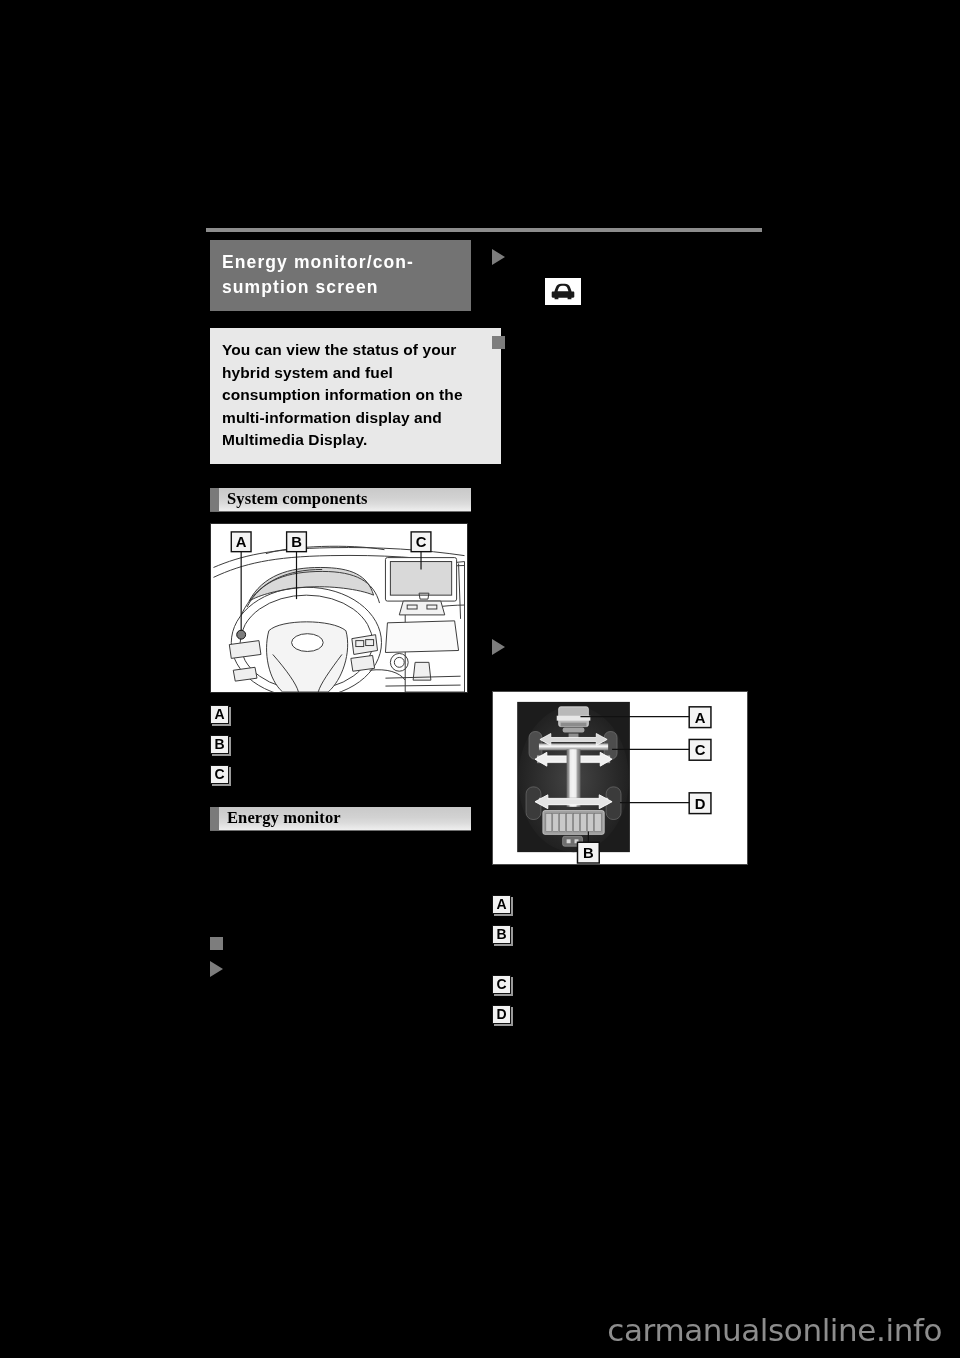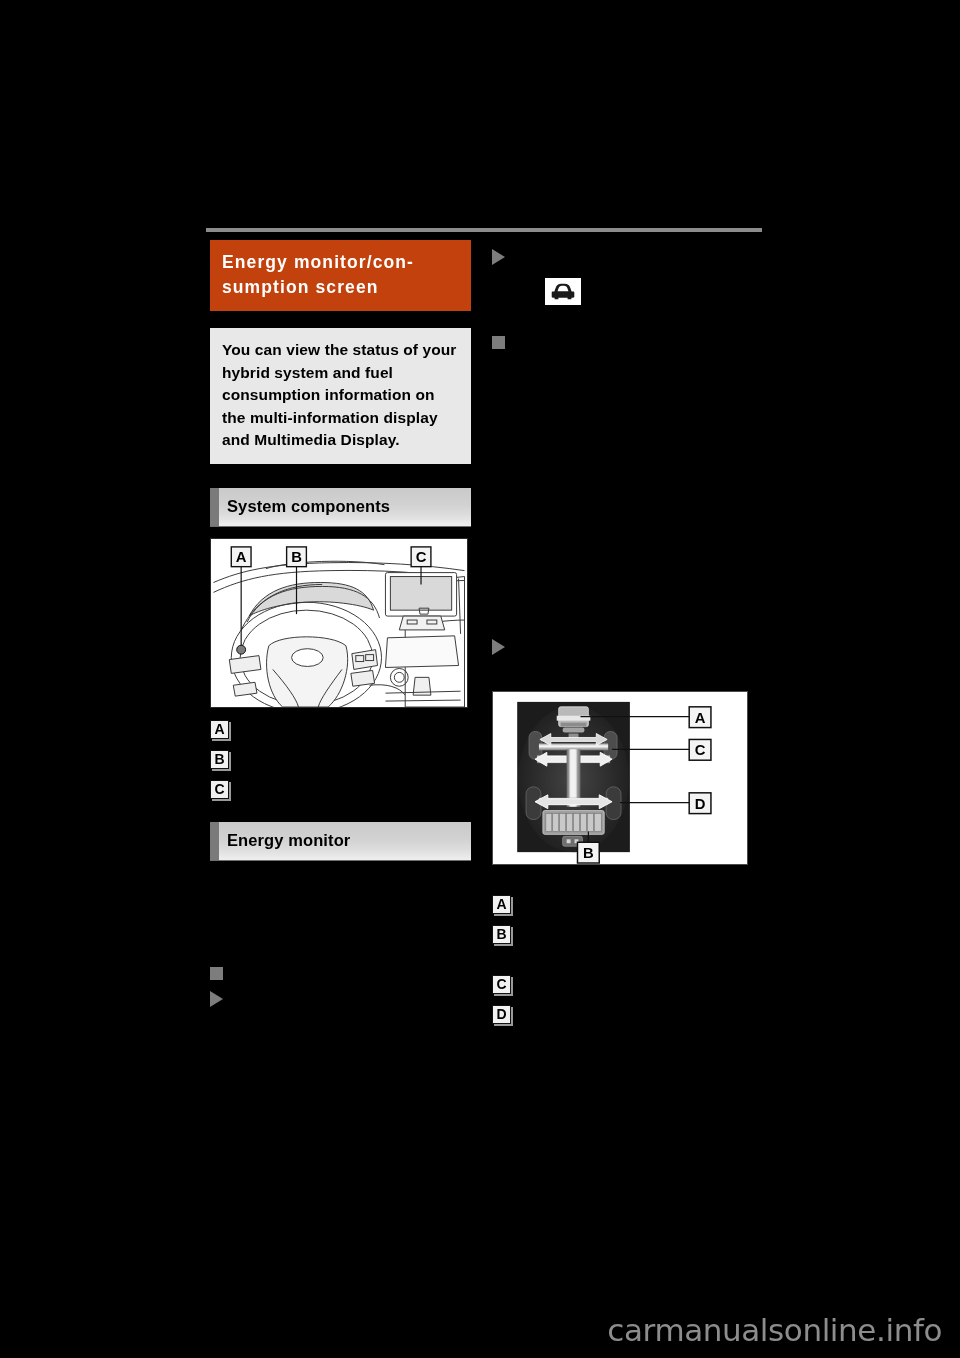--- a/index.html
+++ b/index.html
@@ -16,52 +16,53 @@
     position:absolute; left:206px; top:228px; width:556px; height:4px;
     background:#8c8c8c;
   }
 
   
   .col-left{ position:absolute; left:210px; top:240px; width:261px; }
   .col-right{ position:absolute; left:492px; top:240px; width:270px; }
 
   
   .chapter-title{
-    background:#c2410c;
+    background:#737373;
     color:#ffffff;
     font-size:17.5px;
     font-weight:bold;
     letter-spacing:1.1px;
     line-height:25px;
     padding:10px 12px 11px 12px;
     width:261px;
   }
 
   
   .intro-box{
     margin-top:17px;
     background:#e8e8e8;
     color:#000;
     font-size:15.5px;
     font-weight:bold;
     line-height:22.5px;
     padding:11px 12px 12px 12px;
-    width:261px;
+    width:291px;
     letter-spacing:0.1px;
   }
 
   
   .bar-head{
     margin-top:24px;
     width:261px;
-    height:38px;
+    height:23px;
     display:flex;
     align-items:stretch;
     background:linear-gradient(to bottom,#c9c9c9 0%,#d2d2d2 45%,#dcdcdc 70%,#efefef 100%);
     box-shadow:0 1px 0 #6e6e6e;
+    font-family:Liberation Serif, serif;
   }
   .bar-head .accent{
     width:9px;
     background:#7a7a7a;
     flex:0 0 auto;
   }
   .bar-head .bar-label{
     flex:1 1 auto;
     display:flex; align-items:center;
     padding-left:8px;

